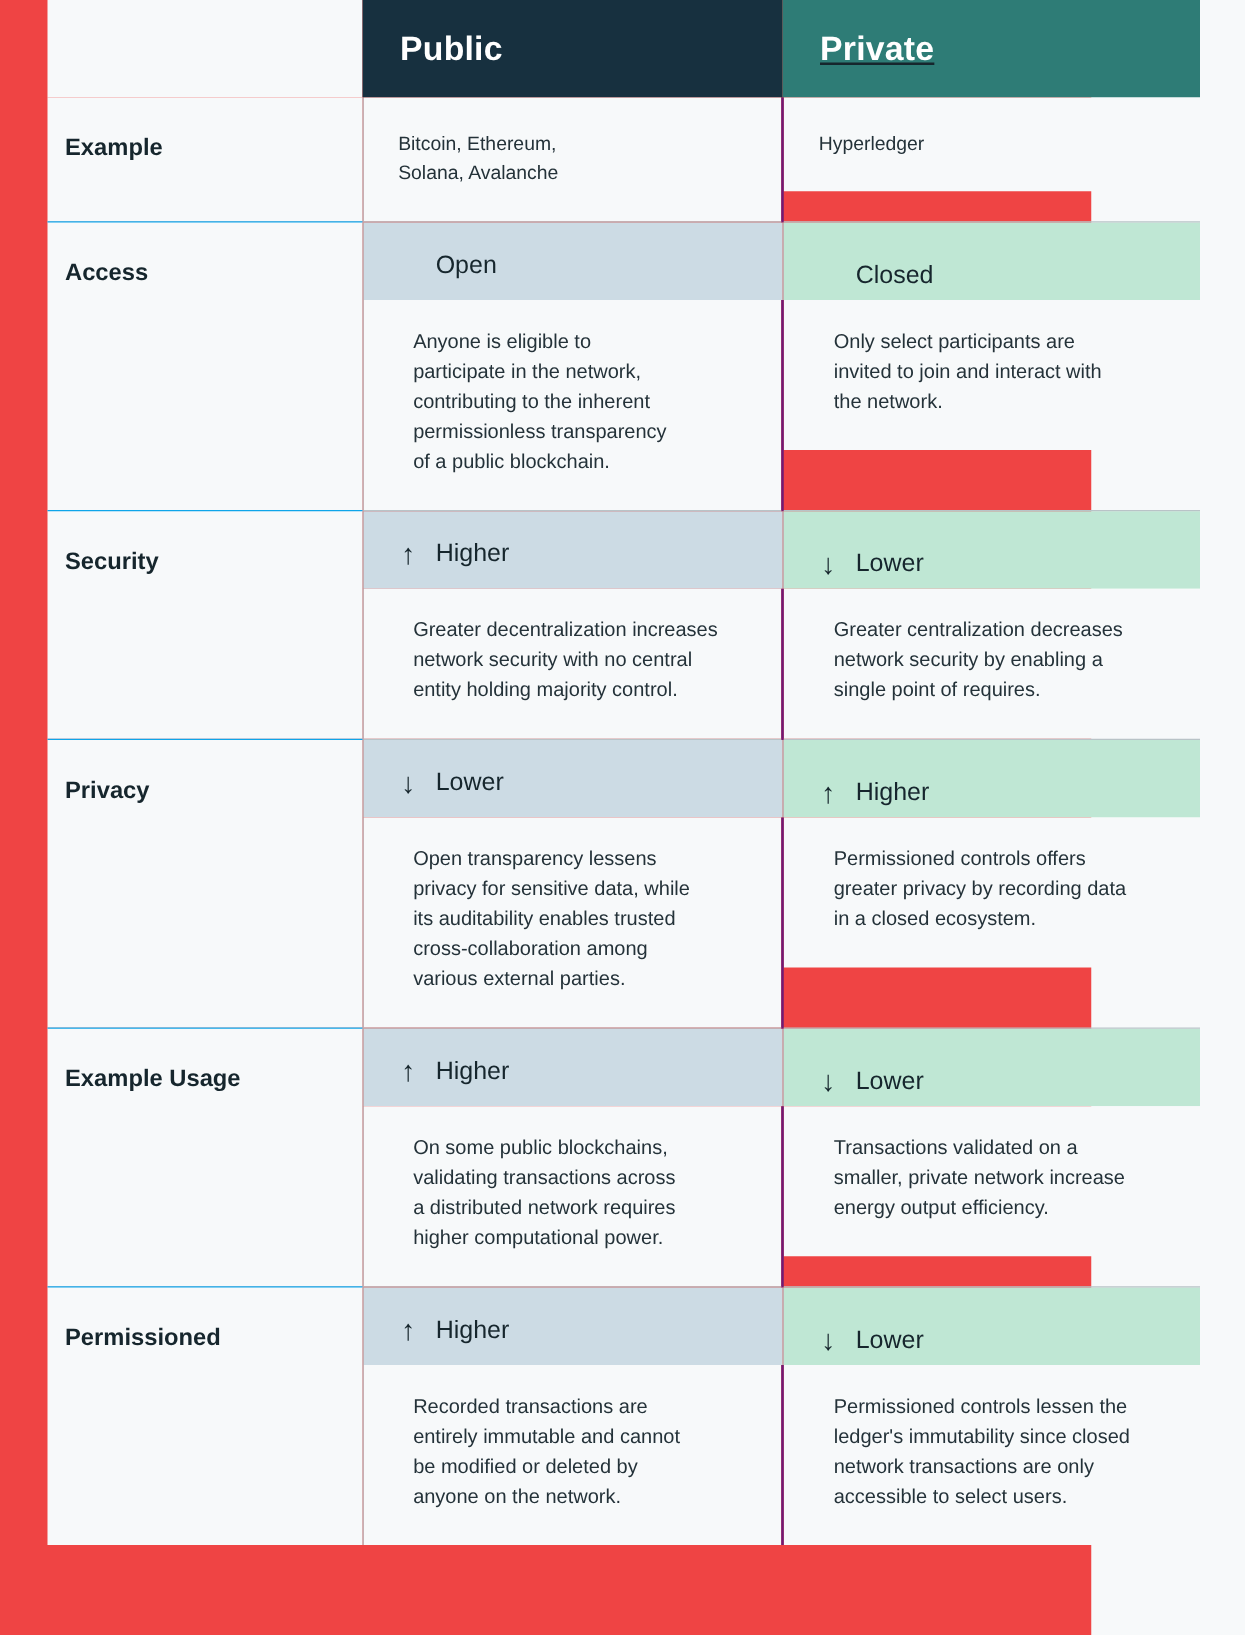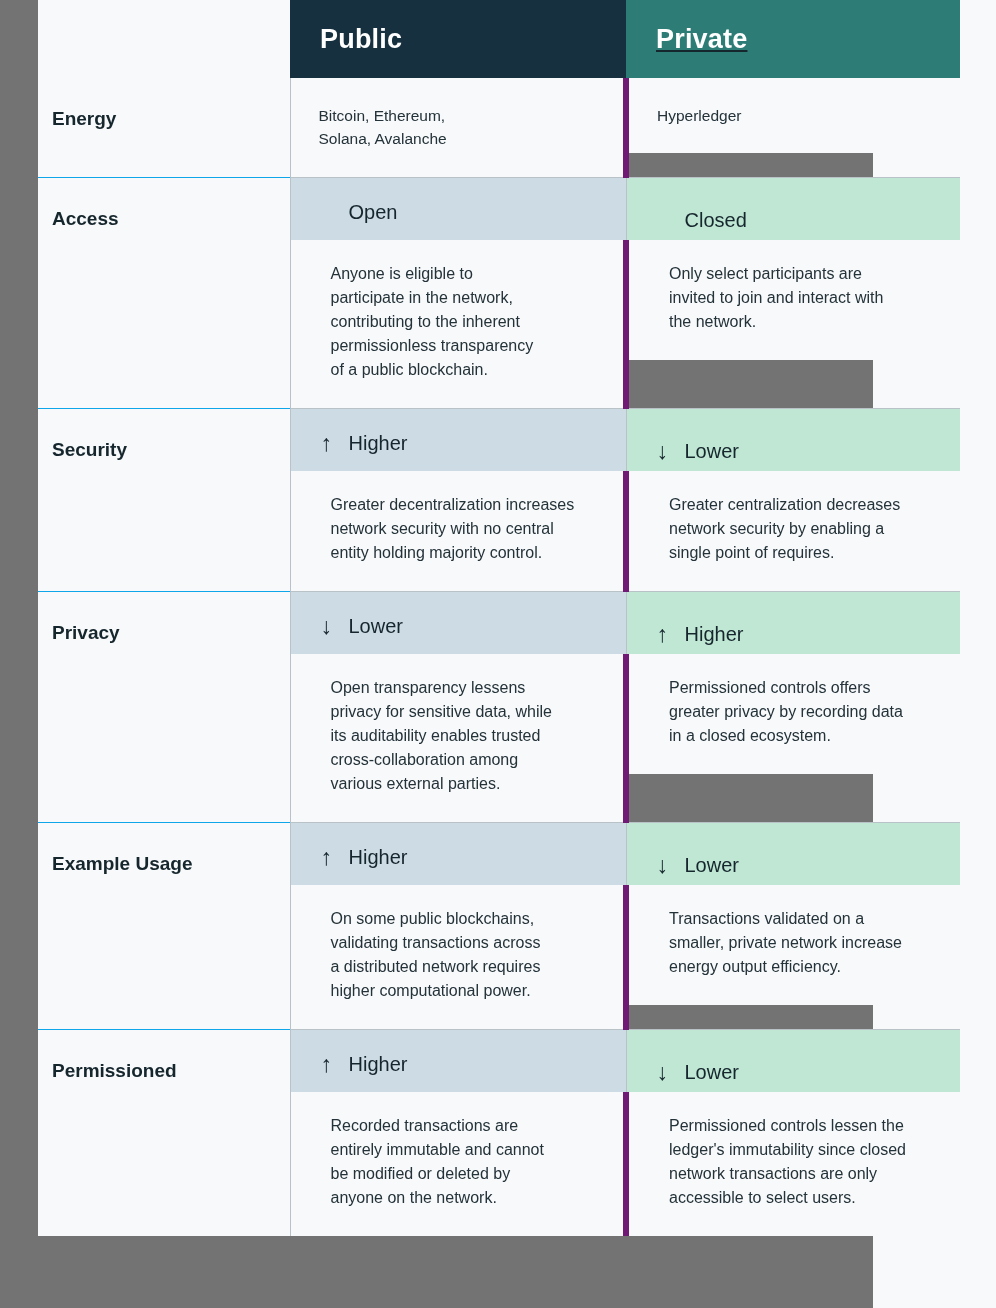--- a/index.html
+++ b/index.html
@@ -11,21 +11,21 @@
     width: 996px;
     height: 1308px;
     font-family: "Liberation Sans", sans-serif;
     color: #16262d;
     overflow: hidden;
   }
   .sheet {
     position: relative;
     width: 873px;
     height: 1308px;
-    background: #737373;
+    background: #ef4444;
     box-sizing: border-box;
   }
   table.cmp {
     border-collapse: collapse;
     width: 922px;
     margin-left: 38px;
     table-layout: fixed;
   }
   col.c-label { width: 252px; }
   col.c-pub   { width: 336px; }
@@ -125,21 +125,21 @@
     line-height: 1.5;
     color: #243239;
     background: #f7f9fa;
     white-space: pre-line;
   }
   td.plain {
     padding: 0;
     vertical-align: top;
     border-top: 0;
   }
-  td.plain.pub { border-right: 6px solid #701a75; margin-top: 28px; }
+  td.plain.pub { border-right: 2px solid #701a75; margin-top: 28px; }
 </style>
 </head>
 <body>
 
 <div class="sheet">
   <table class="cmp">
     <colgroup>
       <col class="c-label">
       <col class="c-pub">
       <col class="c-prv">
@@ -155,21 +155,21 @@
         <th>
           <div class="hdr-cell hdr-private">
             <span class="hdr-text">Private</span>
           </div>
         </th>
       </tr>
     </thead>
     <tbody>
 
       <tr>
-        <td class="rowlabel first" rowspan="1">Energy</td>
+        <td class="rowlabel first" rowspan="1">Example</td>
         <td class="plain pub">
           <div class="plain-cell">Bitcoin, Ethereum,
 Solana, Avalanche</div>
         </td>
         <td class="plain">
           <div class="plain-cell">Hyperledger</div>
         </td>
       </tr>
 
       <tr>

